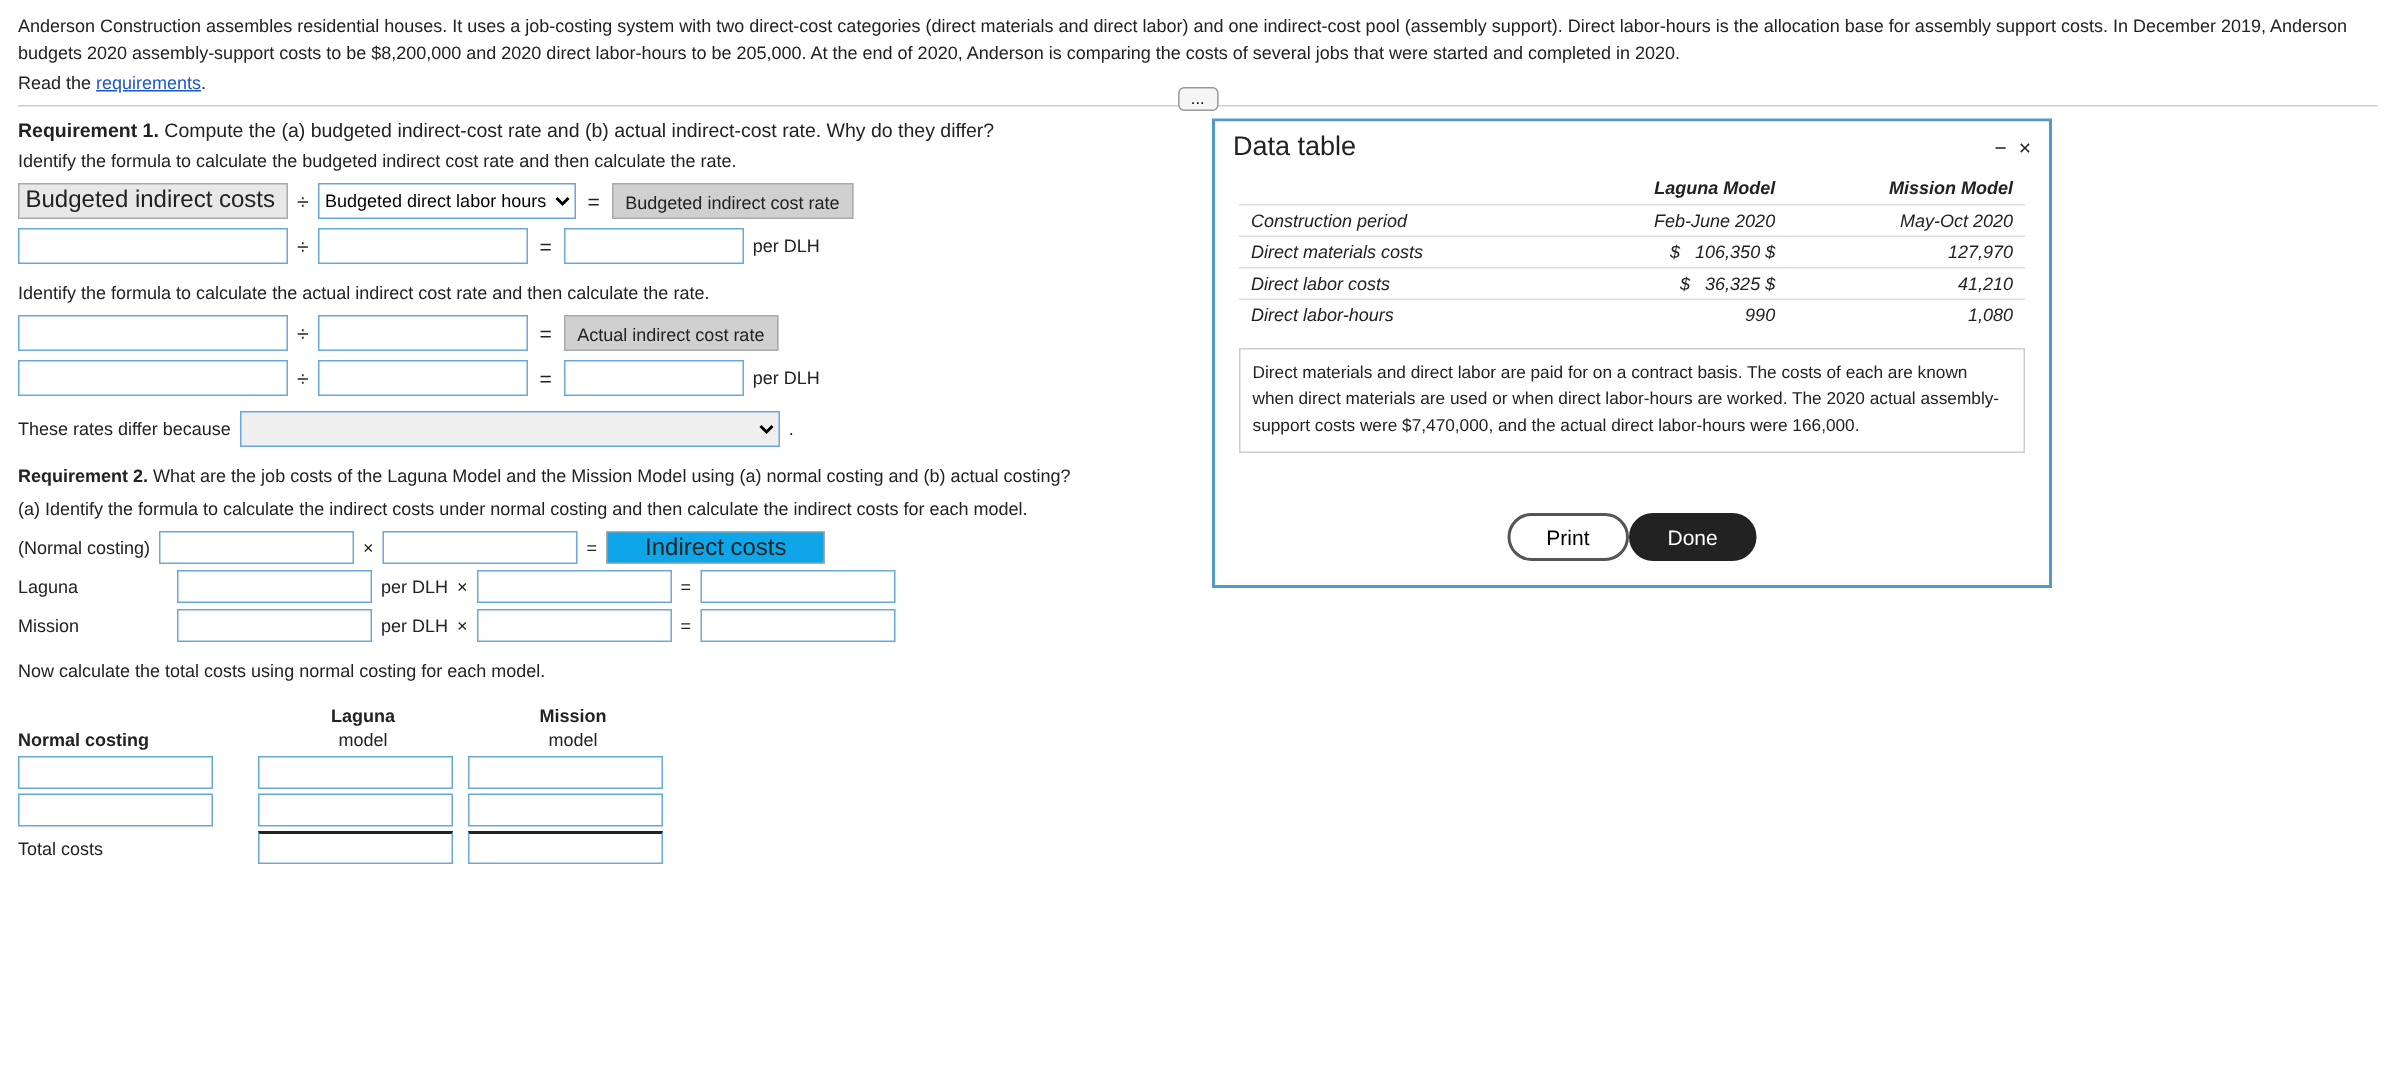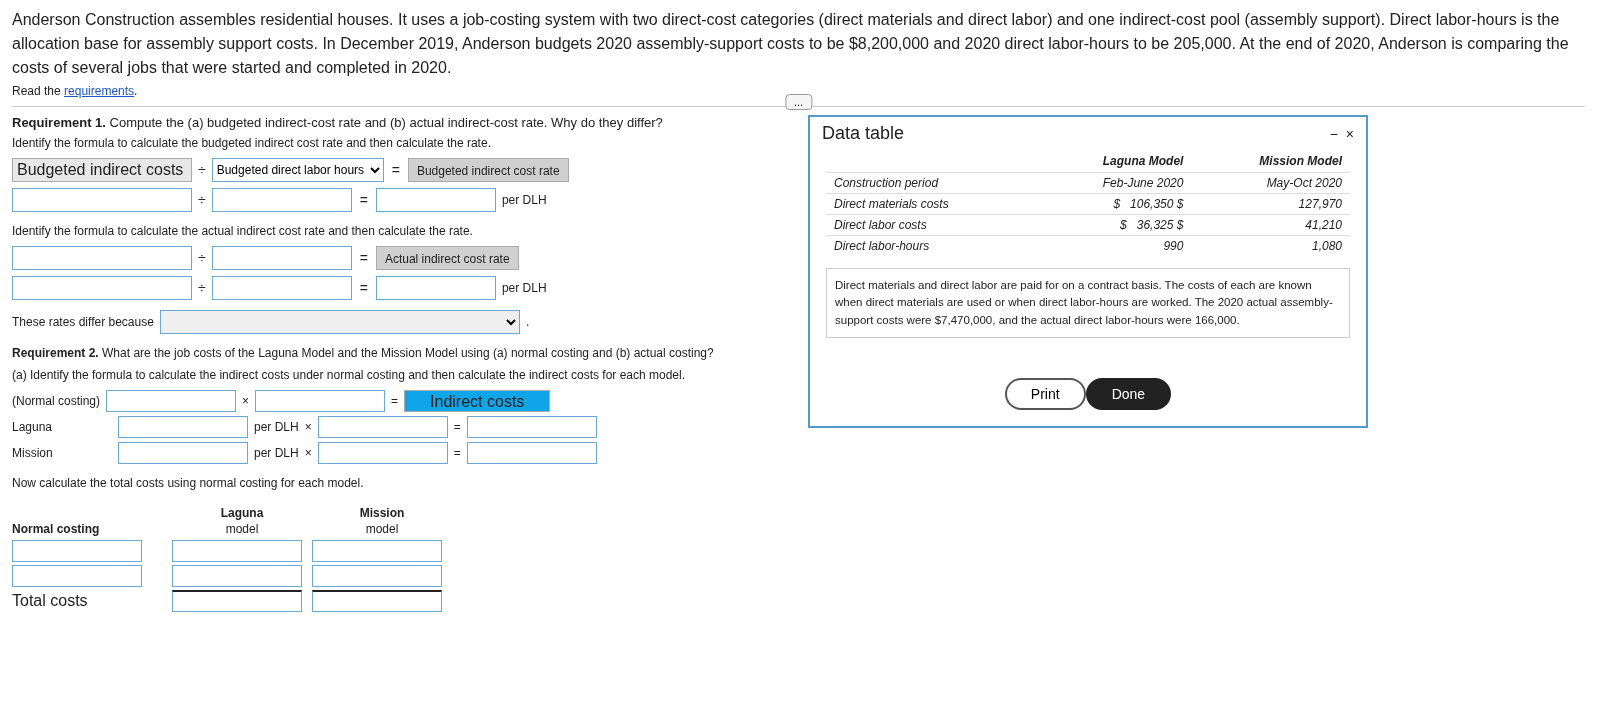--- a/index.html
+++ b/index.html
@@ -1,20 +1,20 @@
 <!DOCTYPE html>
 <html><head>
   <meta charset="utf-8">
   <style>
     * { box-sizing: border-box; margin: 0; padding: 0; }
     body { font-family: Arial, sans-serif; font-size: 13px; background: #fff; color: #222; }
     
     .page-wrapper { width: 1597px; min-height: 715px; position: relative; padding: 8px 12px; }
     
-    .intro-text { font-size: 16px; line-height: 1.5; max-width: 1580px; margin-bottom: 4px; }
+    .intro-text { font-size: 12px; line-height: 1.5; max-width: 1580px; margin-bottom: 4px; }
     
     .requirements-link { font-size: 12px; margin-bottom: 8px; }
     .requirements-link a { color: #1a56cc; text-decoration: underline; }
     
     .divider { border: none; border-top: 1px solid #ccc; margin: 8px 0; }
     
     .main-layout { display: flex; gap: 16px; margin-top: 8px; }
     
     .left-panel { width: 780px; flex-shrink: 0; }
     
@@ -64,21 +64,21 @@
     .totals-sub-header { display: flex; gap: 0; margin-bottom: 4px; }
     .totals-sub0 { width: 160px; font-weight: bold; font-size: 12px; }
     .totals-sub1 { width: 140px; text-align: center; font-size: 12px; }
     .totals-sub2 { width: 140px; text-align: center; font-size: 12px; }
     
     .totals-row { display: flex; gap: 0; margin-bottom: 3px; align-items: center; }
     .totals-cell0 { width: 160px; }
     .totals-cell1 { width: 140px; }
     .totals-cell2 { width: 140px; }
     .totals-input { border: 1px solid #6aa8d8; height: 22px; width: 130px; }
-    .total-costs-label { font-size: 16px; font-weight: normal; text-align: center; }
+    .total-costs-label { font-size: 12px; font-weight: normal; text-align: center; }
     
     
     .right-panel { flex: 1; }
     
     .data-table-window {
       border: 2px solid #5599cc;
       background: #fff;
       width: 560px;
       position: relative;
       margin-top: 0;

